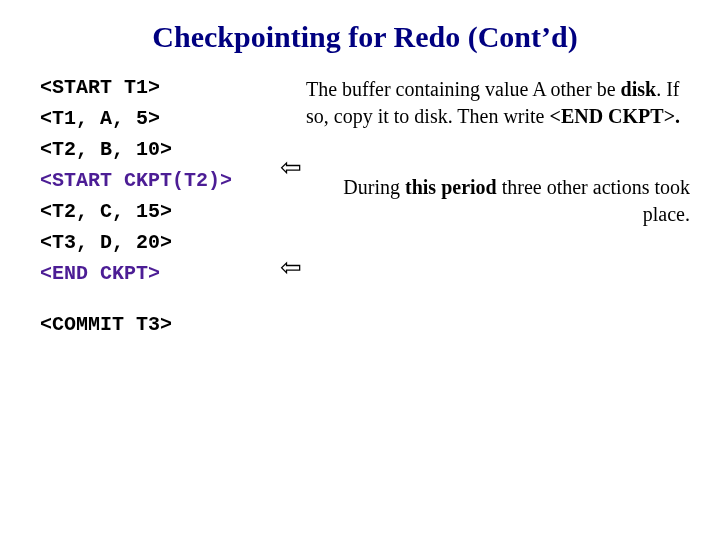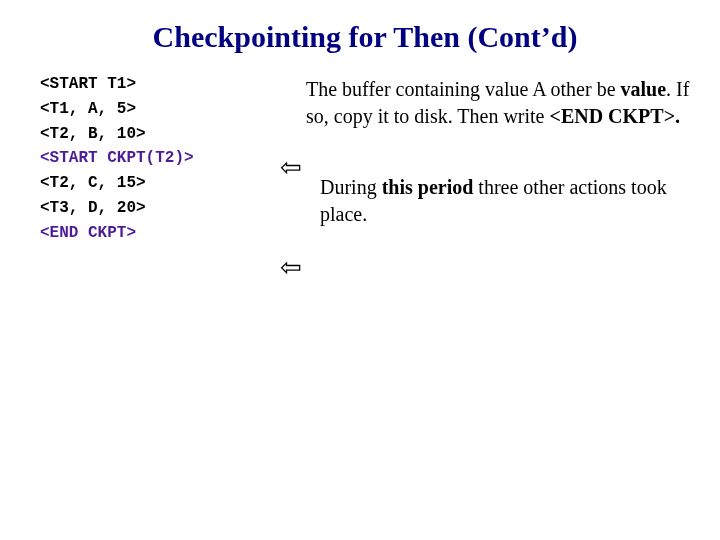--- a/index.html
+++ b/index.html
@@ -30,21 +30,21 @@
   .two-col {
     display: flex;
     flex-direction: row;
     align-items: flex-start;
     gap: 10px;
   }
   .log-col {
     flex: 0 0 230px;
     font-family: 'Courier New', Courier, monospace;
     font-weight: bold;
-    font-size: 16px;
+    font-size: 20px;
     line-height: 1.55;
     color: #000;
   }
   .log-col .orange { color: #4c1d95; }
   .log-col .spacer { height: 1.0em; }
   .right-col {
     flex: 1;
     font-family: Georgia, 'Times New Roman', Times, serif;
     font-size: 20px;
     line-height: 1.35;
@@ -57,47 +57,49 @@
     left: 0;
     font-family: Arial, sans-serif;
     font-size: 26px;
     color: #000;
     line-height: 1;
   }
   .arrow-top { top: -6px; }
   .arrow-bot { top: 94px; }
   .para2 {
     padding: 14px 0 12px 40px;
+    text-align: right;
   }
   .bold { font-weight: bold; }
 </style>
 </head>
 <body>
 
 <div class="slide">
 
-  <h1 class="title">Checkpointing for Then (Cont’d)</h1>
+  <h1 class="title">Checkpointing for Redo (Cont’d)</h1>
 
   <div class="two-col">
 
     <div class="log-col">
       <div>&lt;START T1&gt;</div>
       <div>&lt;T1, A, 5&gt;</div>
       <div>&lt;T2, B, 10&gt;</div>
       <div class="orange">&lt;START CKPT(T2)&gt;</div>
       <div>&lt;T2, C, 15&gt;</div>
       <div>&lt;T3, D, 20&gt;</div>
       <div class="orange">&lt;END CKPT&gt;</div>
       <div class="spacer"></div>
+      <div>&lt;COMMIT T3&gt;</div>
     </div>
 
     <div class="right-col">
 
       <div class="para1">
-        <span>The buffer containing value A other be </span><span class="bold">value</span><span>. If so, copy it to disk. Then write </span><span class="bold">&lt;END CKPT&gt;</span><span class="bold">.</span>
+        <span>The buffer containing value A other be </span><span class="bold">disk</span><span>. If so, copy it to disk. Then write </span><span class="bold">&lt;END CKPT&gt;</span><span class="bold">.</span>
       </div>
 
       <div class="arrow-block">
         <span class="arrow arrow-top">⇦</span>
         <div class="para2">
           <span>During </span><span class="bold">this period</span><span> three other actions took place.</span>
         </div>
         <span class="arrow arrow-bot">⇦</span>
       </div>
 

